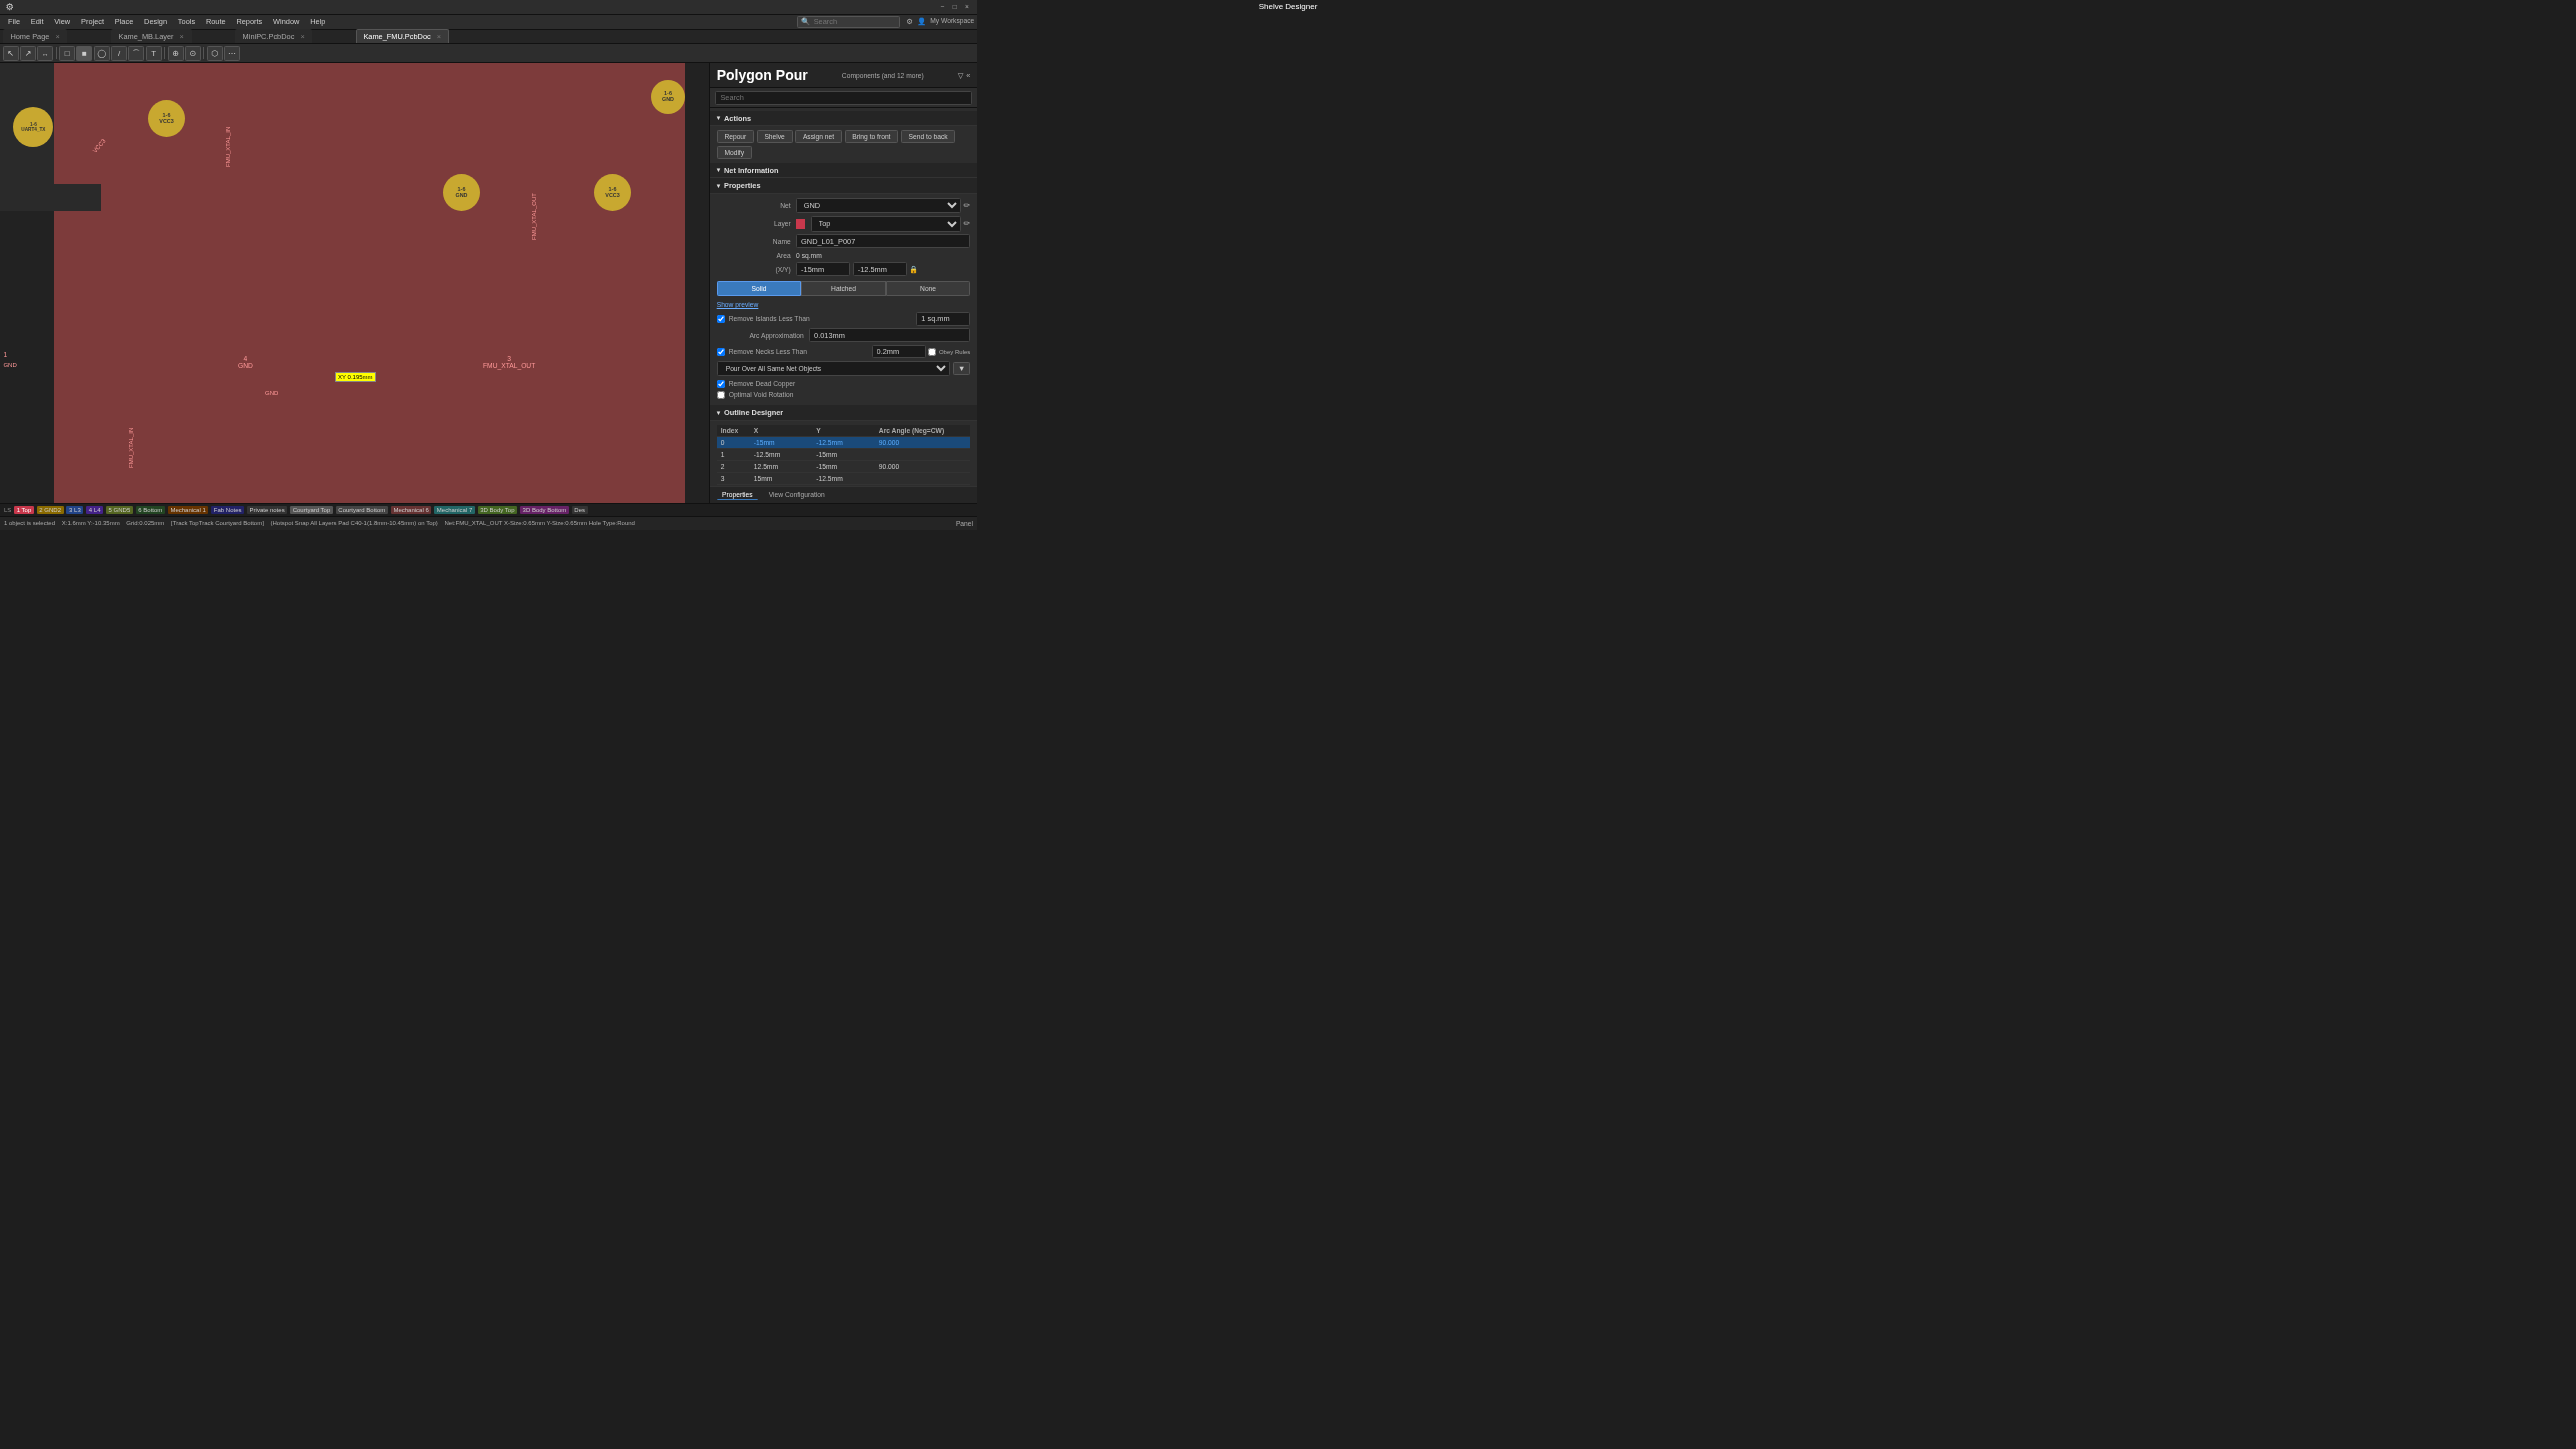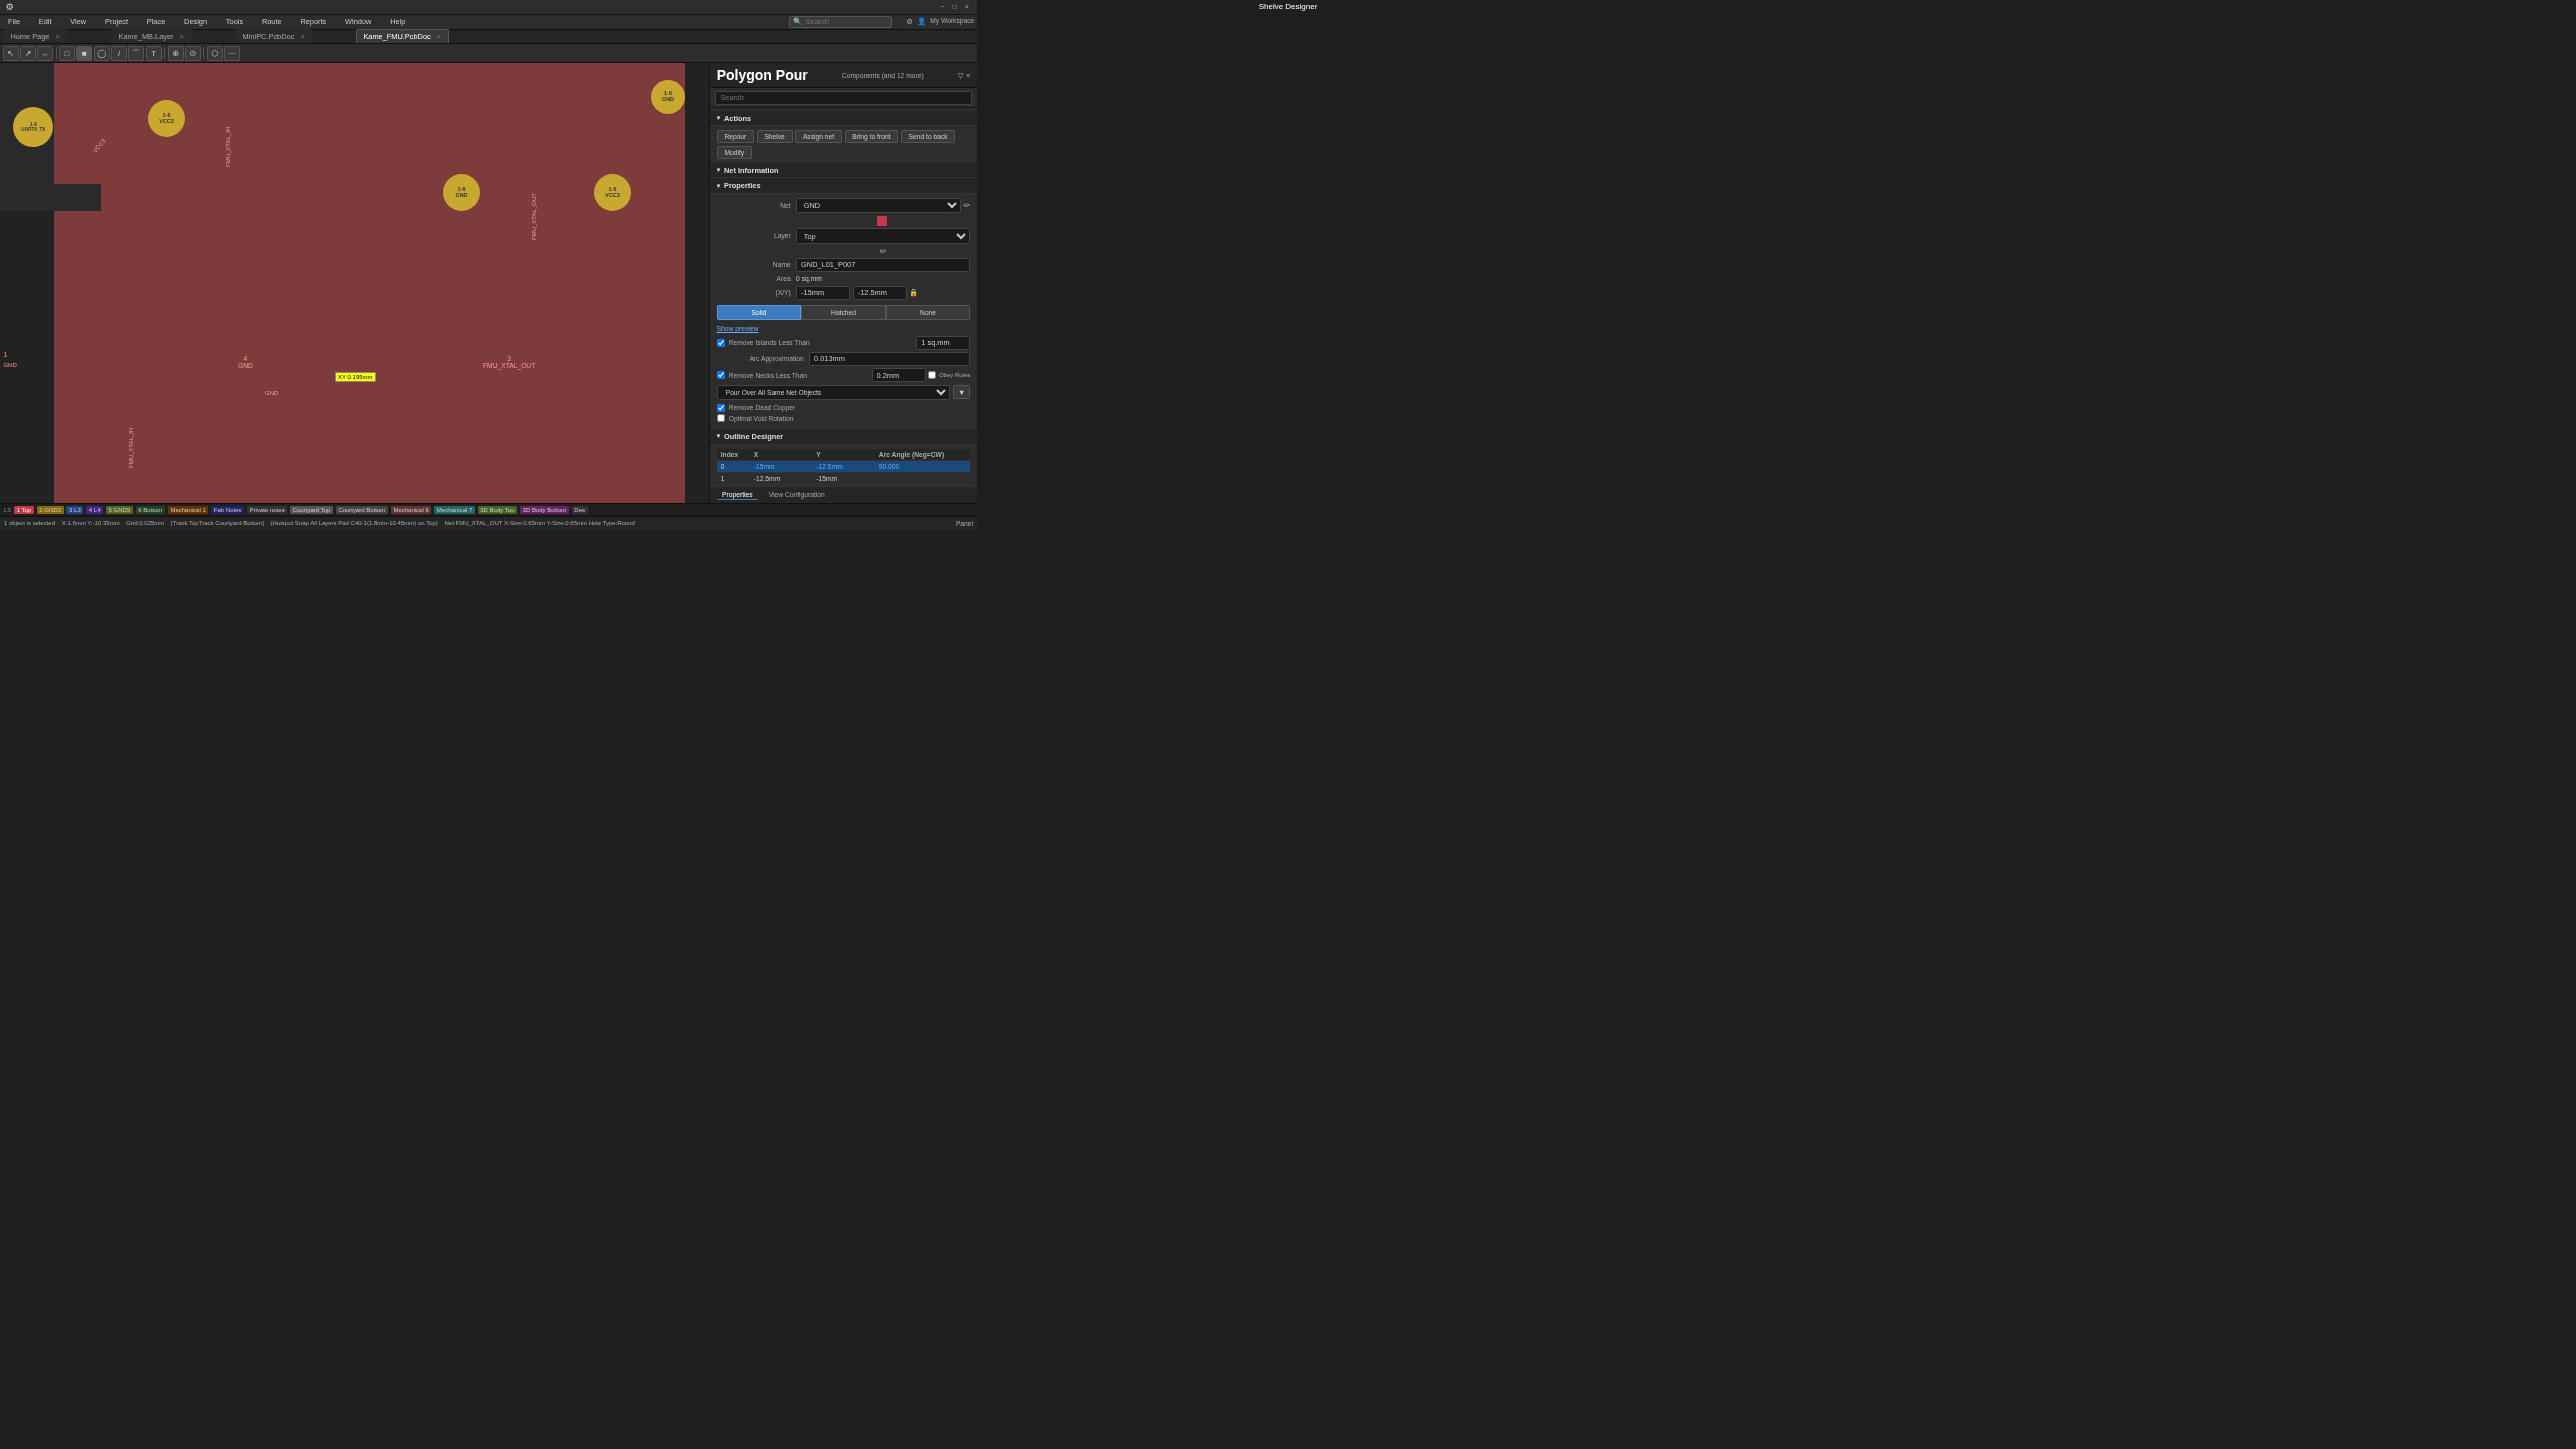--- a/index.html
+++ b/index.html
@@ -5,21 +5,21 @@
     * { box-sizing: border-box; margin: 0; padding: 0; }
     body { font-family: 'Segoe UI', Arial, sans-serif; font-size: 7.4px; background: #1e1e1e; color: #ccc; width: 977px; height: 547px; overflow: hidden; }
 
     
     #titlebar { background: #2d2d2d; height: 14.8px; display: flex; align-items: center; justify-content: space-between; padding: 0 5.4px; border-bottom: 0.7px solid #111; }
     #titlebar .title { color: #fff; font-size: 8px; position: absolute; left: 50%; transform: translateX(-50%); }
     #titlebar .win-controls { display: flex; gap: 2.7px; }
     #titlebar .win-controls span { width: 9.4px; height: 9.4px; display: inline-flex; align-items: center; justify-content: center; font-size: 6.7px; cursor: pointer; color: #aaa; }
 
     
-    #menubar { background: #2d2d2d; height: 14.8px; display: flex; align-items: center; padding: 0 2.7px; border-bottom: 0.7px solid #111; gap: 8px; }
+    #menubar { background: #2d2d2d; height: 14.8px; display: flex; align-items: center; padding: 0 2.7px; border-bottom: 0.7px solid #111; gap: 0; }
     #menubar .menu-item { padding: 1.3px 5.4px; color: #ccc; font-size: 7.4px; cursor: pointer; border-radius: 1.3px; }
     #menubar .search-area { margin-left: auto; display: flex; align-items: center; background: #3a3a3a; border: 0.7px solid #555; border-radius: 1.3px; padding: 0.7px 4px; height: 12px; }
     #menubar .search-area input { background: transparent; border: none; color: #ccc; font-size: 7.4px; outline: none; width: 81px; }
 
     
     #tabbar { background: #252525; height: 14.8px; display: flex; align-items: flex-end; padding: 0 2.7px; border-bottom: 0.7px solid #111; gap: 42px; }
     .tab { padding: 2px 6.7px; font-size: 7.4px; color: #aaa; cursor: pointer; border-top-left-radius: 2px; border-top-right-radius: 2px; border: 0.7px solid transparent; border-bottom: none; margin-right: 1.3px; background: #2a2a2a; }
     .tab.active { background: #3a3a3a; color: #fff; border-color: #555; }
     .tab .close-btn { margin-left: 4px; color: #777; }
 
@@ -255,21 +255,21 @@
         <div class="prop-row">
           <span class="prop-label">Net</span>
           <div class="prop-value" style="display:flex;align-items:center;gap:2.7px;">
             <select class="prop-select" style="flex:1;"><option value="GND">GND</option></select>
             <span style="color:#aaa;cursor:pointer;font-size:8px;">✏</span>
           </div>
         </div>
 
         <div class="prop-row">
           <span class="prop-label">Layer</span>
-          <div class="prop-value" style="display:flex;align-items:center;gap:2.7px;flex-direction:column;">
+          <div class="prop-value" style="display:flex;align-items:center;gap:2.7px;">
             <span class="prop-color-dot"></span>
             <select class="prop-select" style="flex:1;"><option value="Top">Top</option></select>
             <span style="color:#aaa;cursor:pointer;font-size:8px;">✏</span>
           </div>
         </div>
 
         <div class="prop-row">
           <span class="prop-label">Name</span>
           <div class="prop-value">
             <input class="prop-input" type="text" value="GND_L01_P007" style="">

